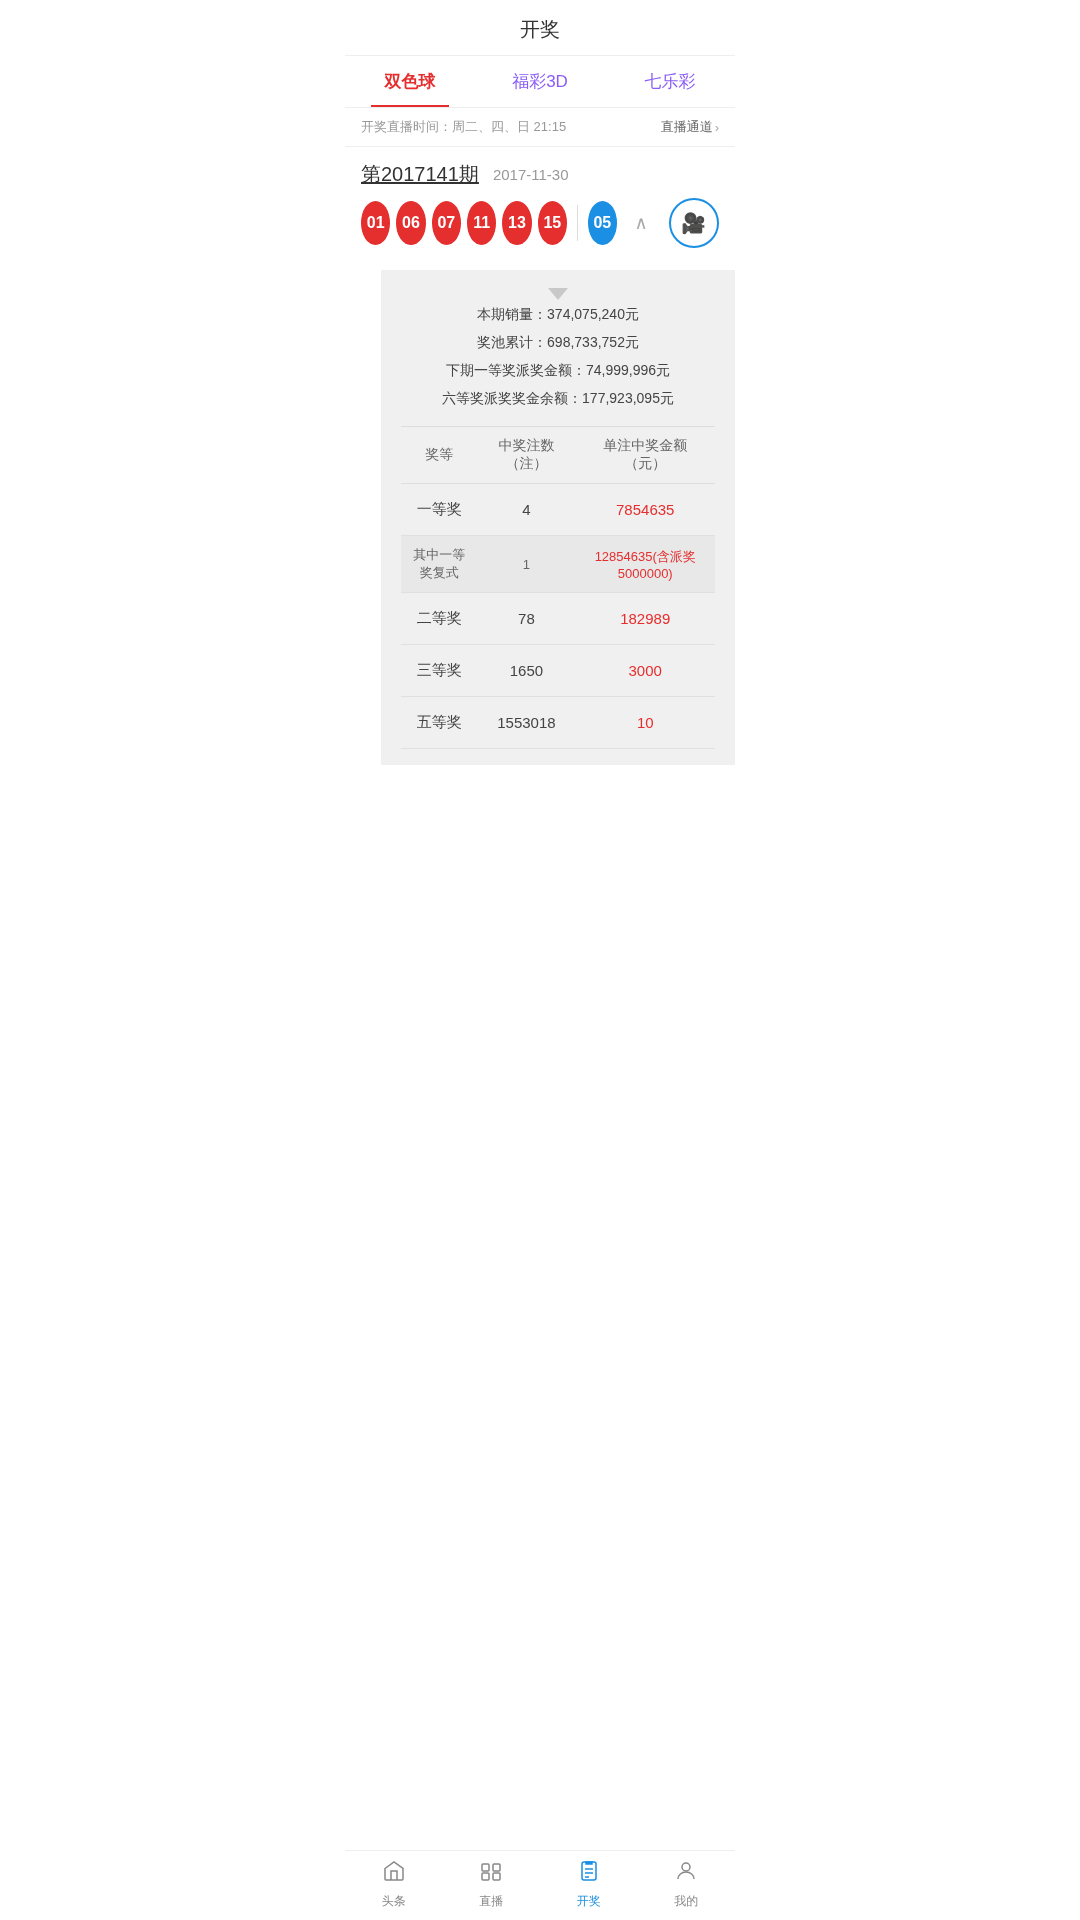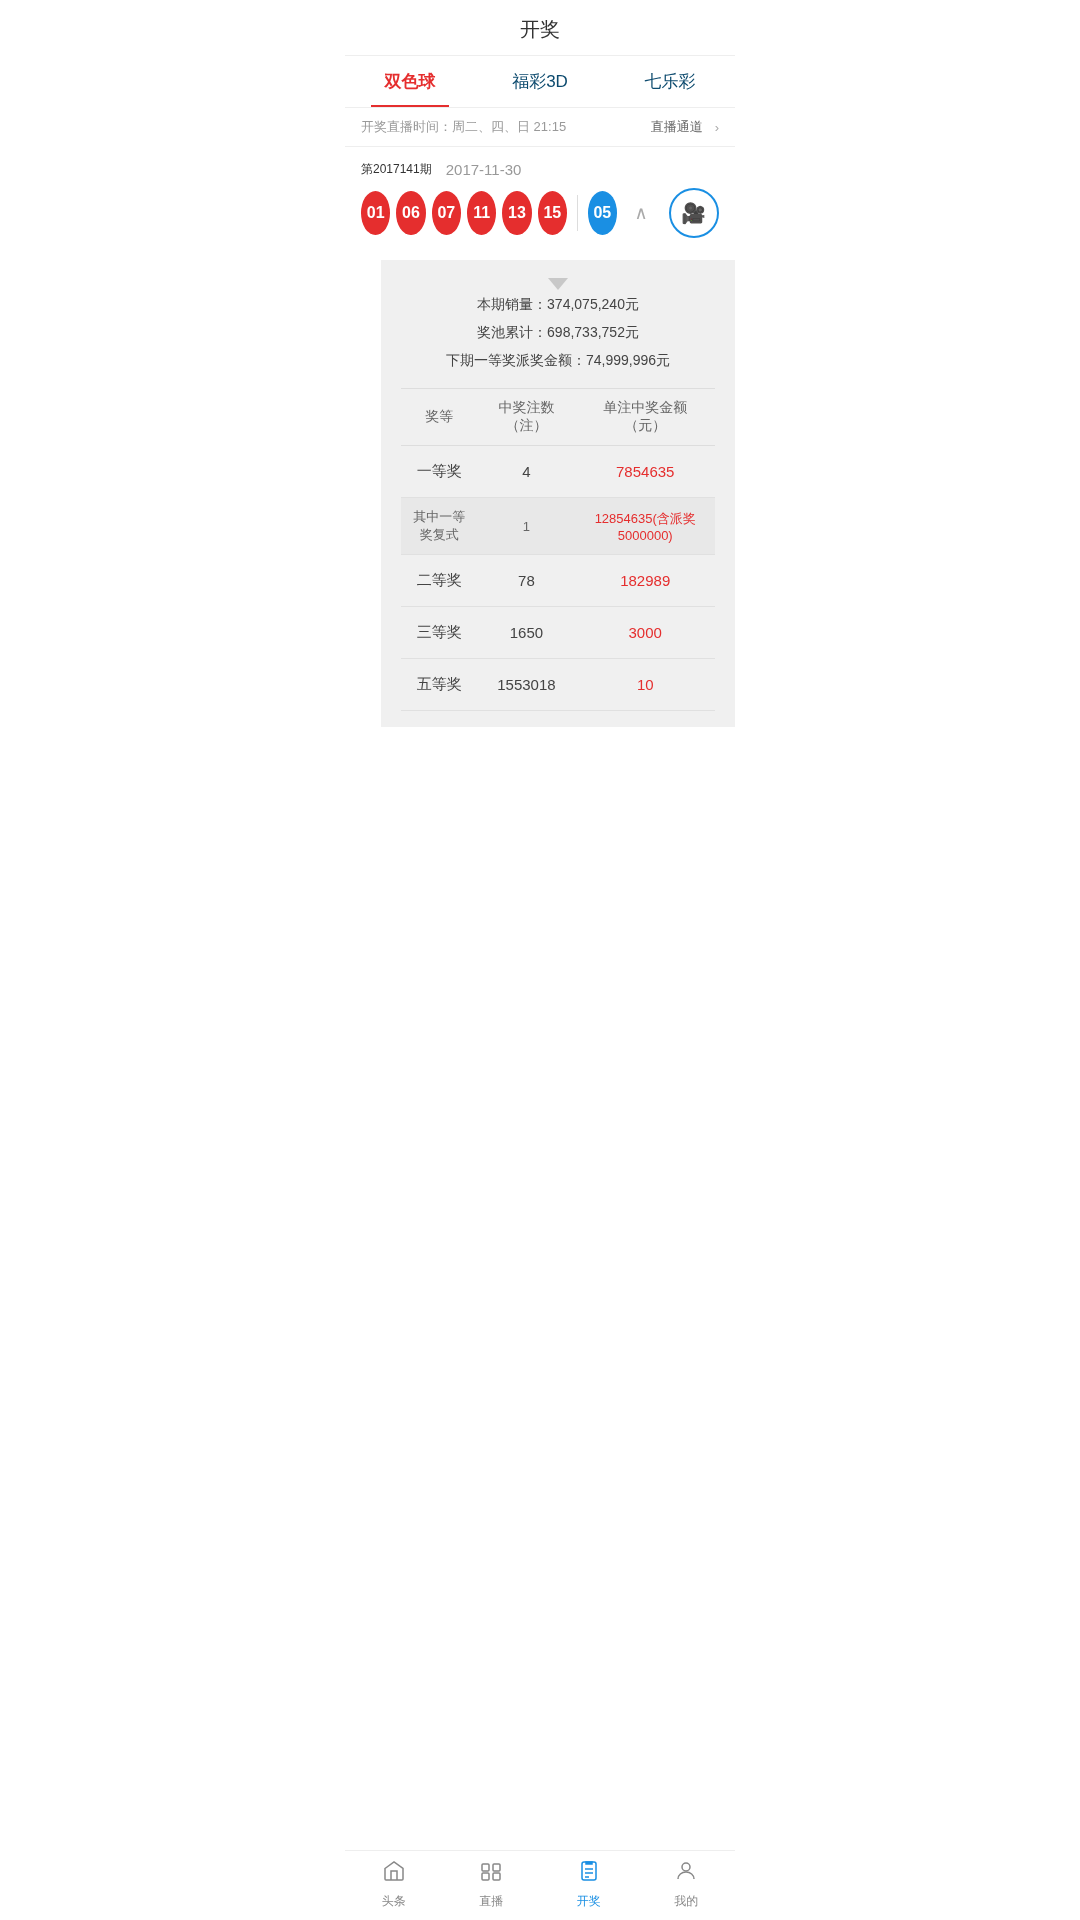--- a/index.html
+++ b/index.html
@@ -29,21 +29,21 @@
     .tabs {
       display: flex;
       border-bottom: 1px solid #eee;
       align-items: center;
     }
     .tab {
       flex: 1;
       text-align: center;
       padding: 14px 0;
       font-size: 17px;
-      color: #0c4a6e;
+      color: #8b5cf6;
       cursor: pointer;
       position: relative;
     }
     .tab.active {
       color: #e52e2e;
       font-weight: 600;
     }
     .tab.active::after {
       content: '';
       position: absolute;
@@ -66,42 +66,43 @@
     }
     .live-time {
       font-size: 13px;
       color: #999;
     }
     .live-link {
       font-size: 13px;
       color: #666;
       display: flex;
       align-items: center;
-      gap: 12px;
+      gap: 2px;
     }
     .live-link .chevron {
       color: #aaa;
       font-size: 13px;
     }
 
     
     .draw-section {
       padding: 14px 16px 0;
       background: #fff;
     }
     .draw-period {
       display: flex;
       align-items: center;
       gap: 14px;
       margin-bottom: 10px;
     }
     .period-num {
-      font-size: 12px;
+      font-size: 20px;
       color: #333;
       font-weight: 500;
+      text-decoration: underline;
     }
     .period-date {
       font-size: 15px;
       color: #999;
     }
 
     .draw-row {
       display: flex;
       align-items: center;
       gap: 6px;
@@ -301,20 +302,21 @@
     </div>
   </div>
 </div>
 
 <div class="details-panel">
   <div class="triangle-down"></div>
   <div class="sales-info">
     <div>本期销量：374,075,240元</div>
     <div>奖池累计：698,733,752元</div>
     <div>下期一等奖派奖金额：74,999,996元</div>
+    <div>六等奖派奖奖金余额：177,923,095元</div>
   </div>
 
   <table class="prize-table">
     <thead>
       <tr>
         <th>奖等</th>
         <th>中奖注数（注）</th>
         <th>单注中奖金额（元）</th>
       </tr>
     </thead>

